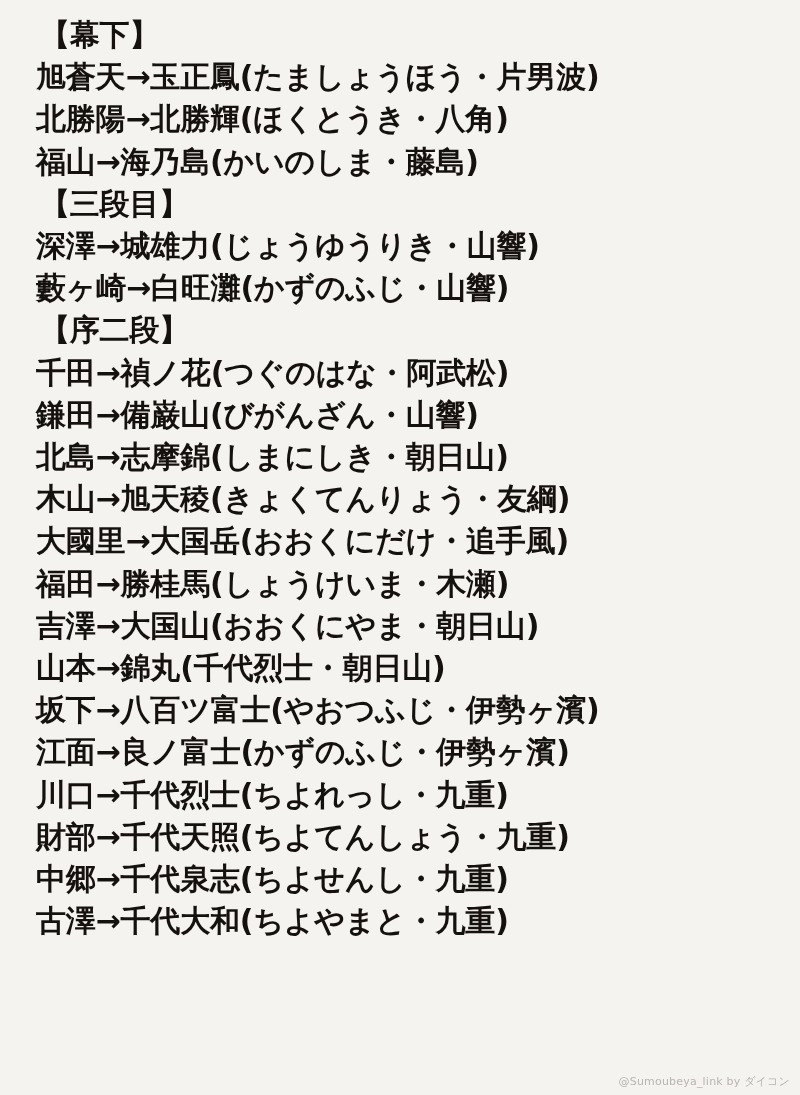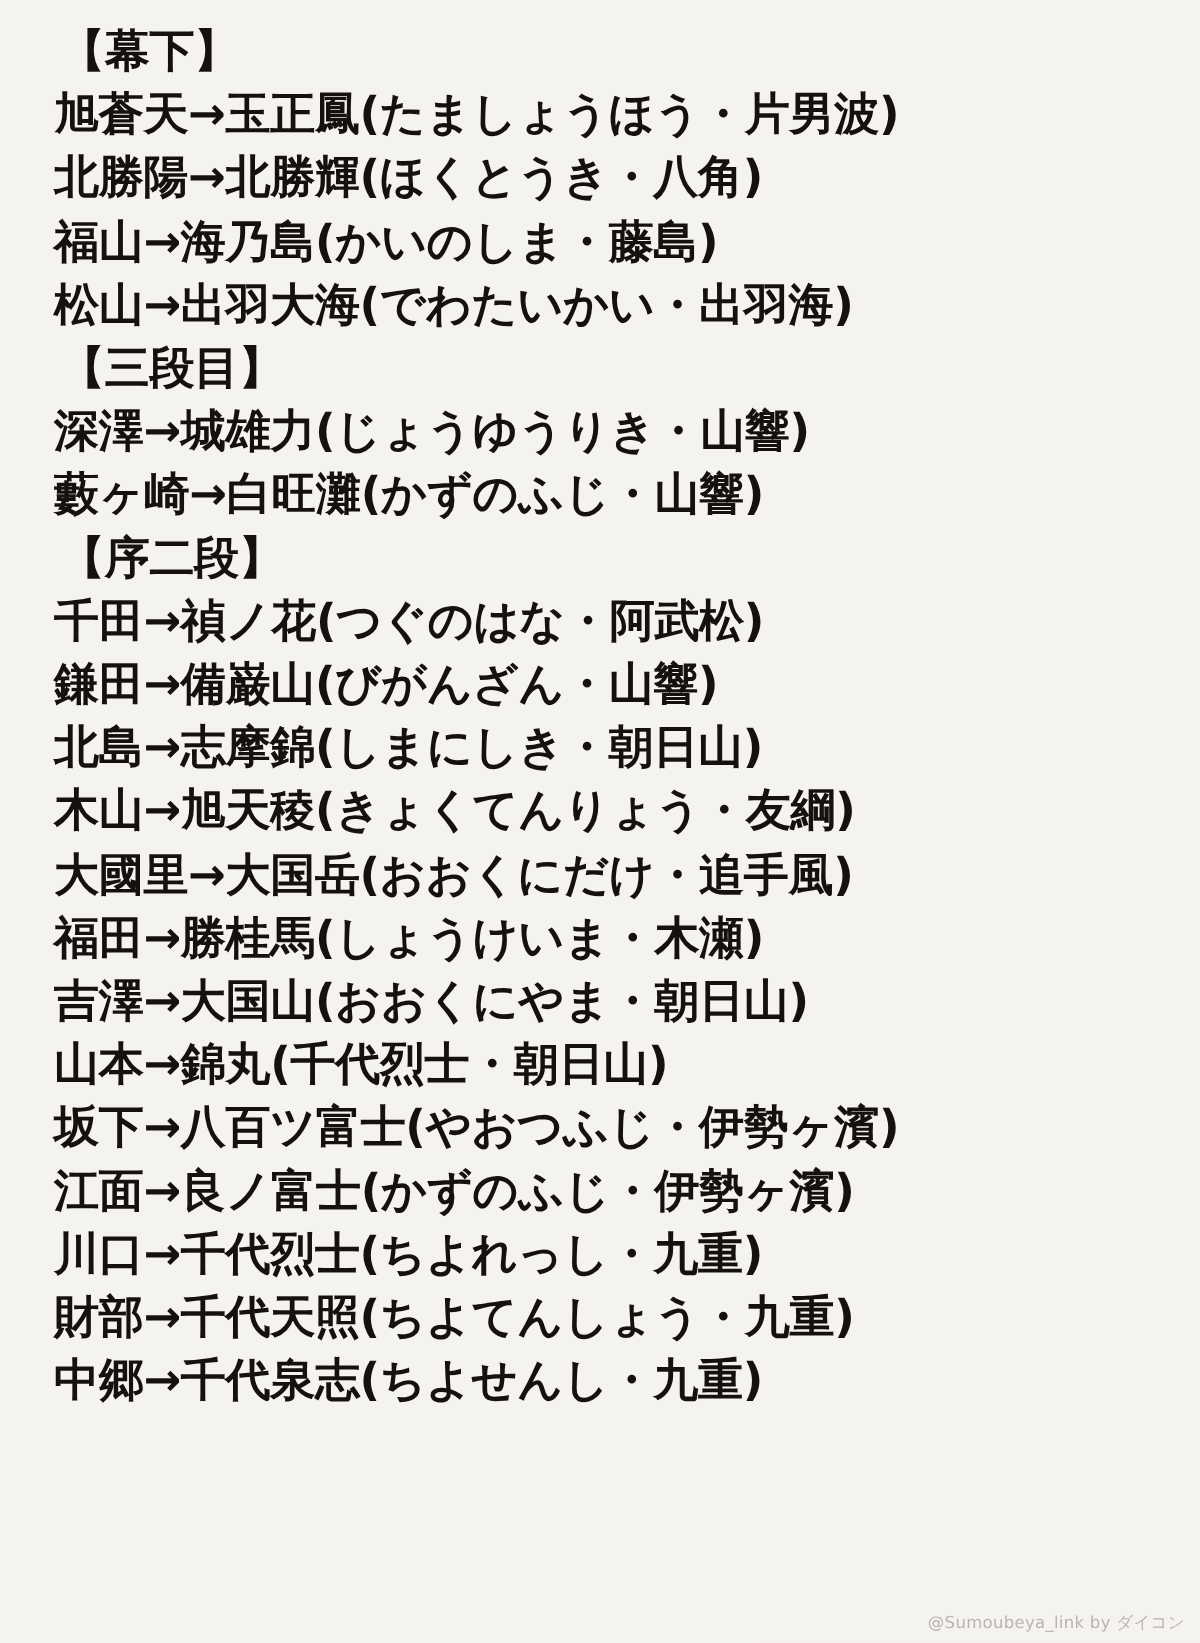--- a/index.html
+++ b/index.html
@@ -49,33 +49,33 @@
 </style>
 </head>
 <body>
 
 <div id="sheet">
   <div id="lines">
       <div class="line heading">【幕下】</div>
       <div class="line">旭蒼天→玉正鳳(たましょうほう・片男波)</div>
       <div class="line">北勝陽→北勝輝(ほくとうき・八角)</div>
       <div class="line">福山→海乃島(かいのしま・藤島)</div>
-      <div class="line">松山→出羽大海(でわたいかい・出羽海)</div>
       <div class="line heading">【三段目】</div>
       <div class="line">深澤→城雄力(じょうゆうりき・山響)</div>
       <div class="line">藪ヶ崎→白旺灘(かずのふじ・山響)</div>
       <div class="line heading">【序二段】</div>
       <div class="line">千田→禎ノ花(つぐのはな・阿武松)</div>
       <div class="line">鎌田→備巌山(びがんざん・山響)</div>
       <div class="line">北島→志摩錦(しまにしき・朝日山)</div>
       <div class="line">木山→旭天稜(きょくてんりょう・友綱)</div>
       <div class="line">大國里→大国岳(おおくにだけ・追手風)</div>
       <div class="line">福田→勝桂馬(しょうけいま・木瀬)</div>
       <div class="line">吉澤→大国山(おおくにやま・朝日山)</div>
       <div class="line">山本→錦丸(千代烈士・朝日山)</div>
       <div class="line">坂下→八百ツ富士(やおつふじ・伊勢ヶ濱)</div>
       <div class="line">江面→良ノ富士(かずのふじ・伊勢ヶ濱)</div>
       <div class="line">川口→千代烈士(ちよれっし・九重)</div>
       <div class="line">財部→千代天照(ちよてんしょう・九重)</div>
       <div class="line">中郷→千代泉志(ちよせんし・九重)</div>
+      <div class="line">古澤→千代大和(ちよやまと・九重)</div>
     </div>
 </div>
 <div id="watermark">@Sumoubeya_link by ダイコン</div>
 
 </body></html>

